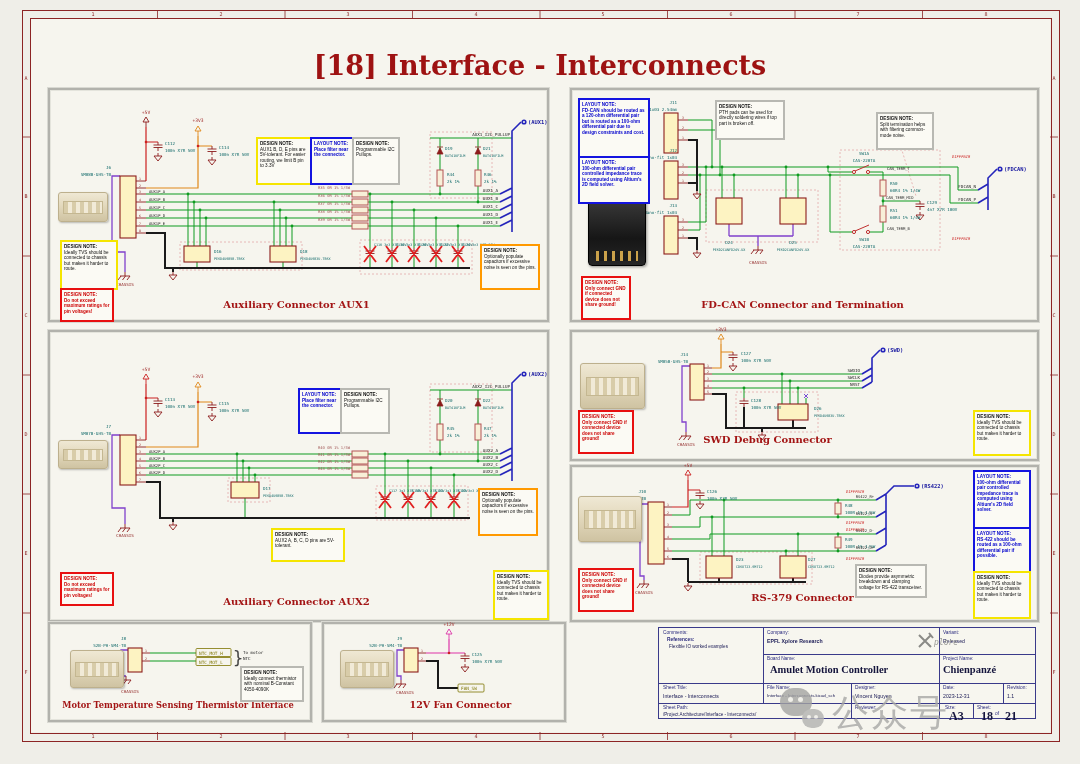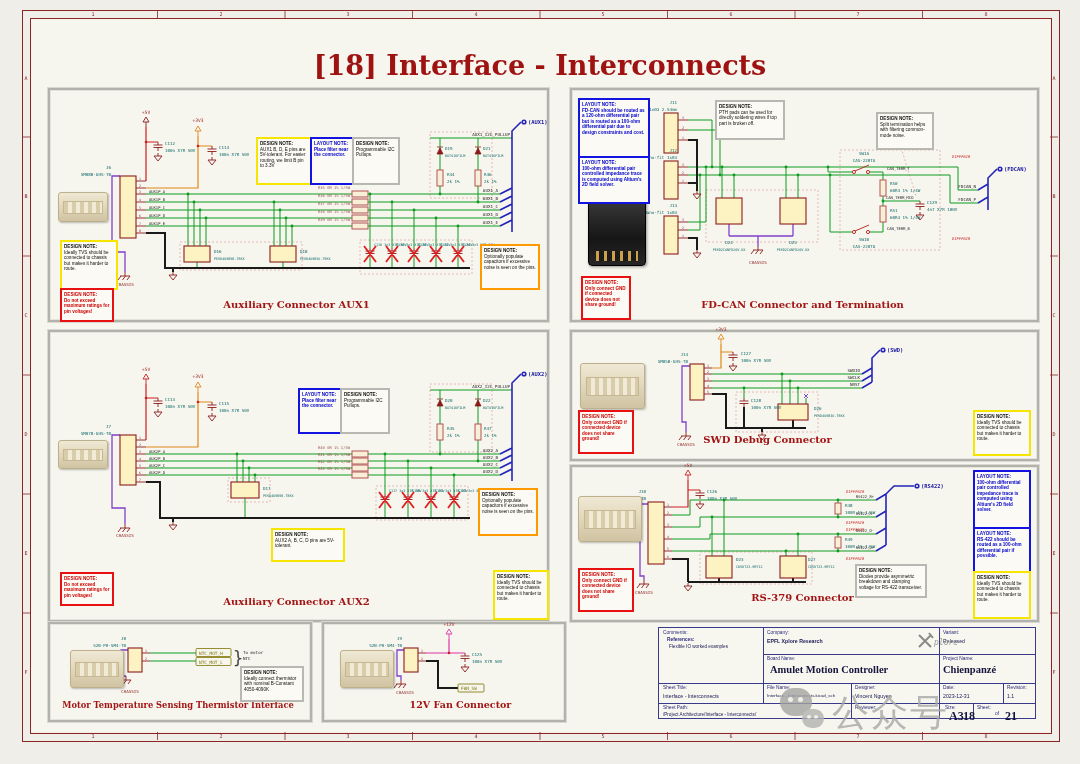--- a/index.html
+++ b/index.html
@@ -672,21 +672,21 @@
   <div class="lb" style="left:284px;top:57px;">Date:</div>
   <div class="vv" style="left:284px;top:65px;">2023-12-31</div>
   <div class="lb" style="left:348px;top:57px;">Revision:</div>
   <div class="vv" style="left:348px;top:65px;">1.1</div>
   <div class="lb" style="left:4px;top:77px;">Sheet Path:</div>
   <div class="vv" style="left:4px;top:84px;font-size:4.6px;">/Project Architecture/Interface - Interconnects/</div>
   <div class="lb" style="left:196px;top:77px;">Reviewer:</div>
   <div class="lb" style="left:286px;top:77px;">Size:</div>
   <div class="num" style="left:290px;top:81px;">A3</div>
   <div class="lb" style="left:318px;top:77px;">Sheet:</div>
-  <div class="num" style="left:304px;top:81px;">18</div>
+  <div class="num" style="left:322px;top:81px;">18</div>
   <div class="lb" style="left:336px;top:83px;">of</div>
   <div class="num" style="left:346px;top:81px;">21</div>
 </div>
 
 <div id="wm">
   <div class="wicon">
       <div class="b1"></div>
       <div class="b2"></div>
     </div>
   <span class="cn">公众号</span>

